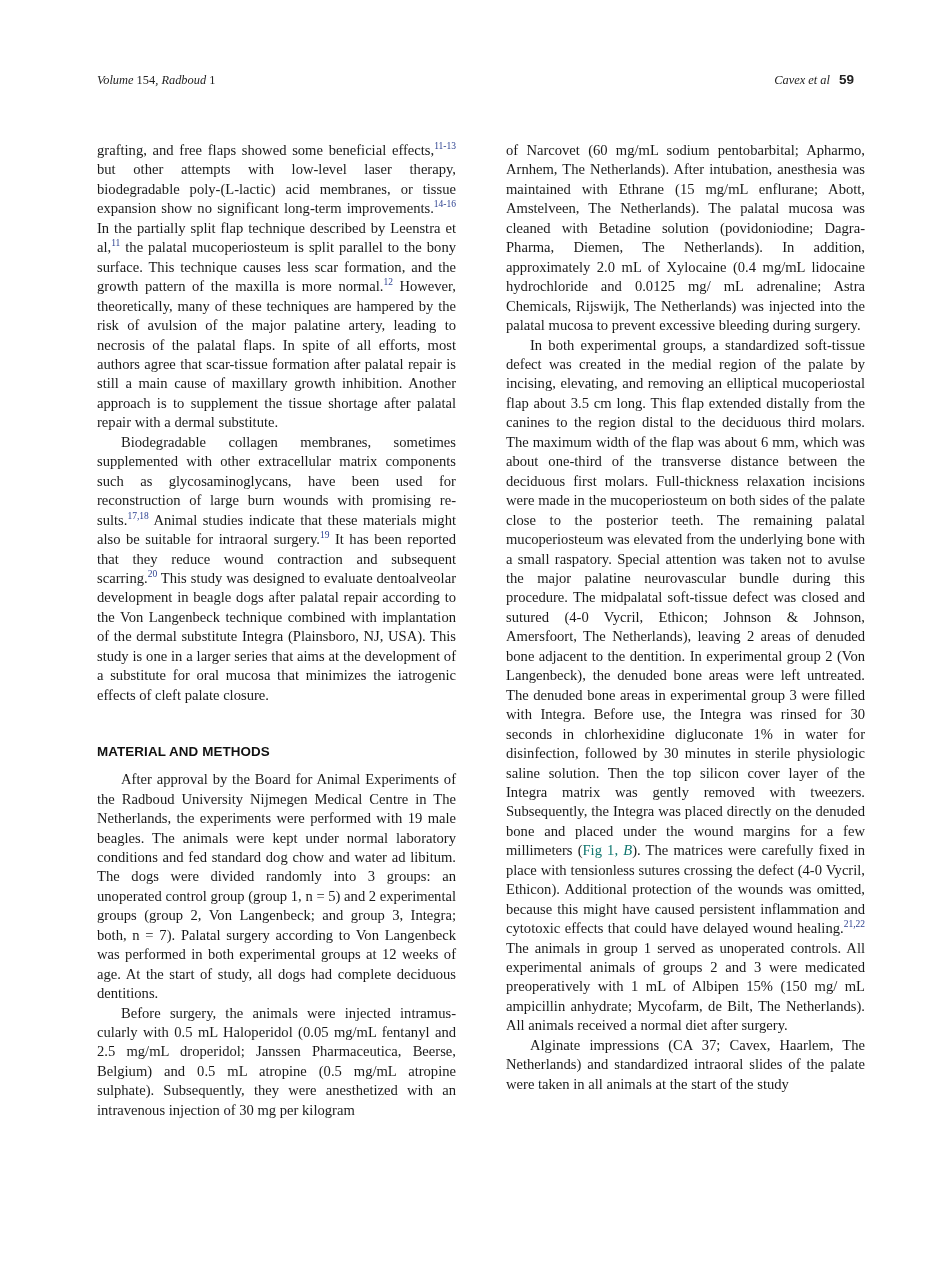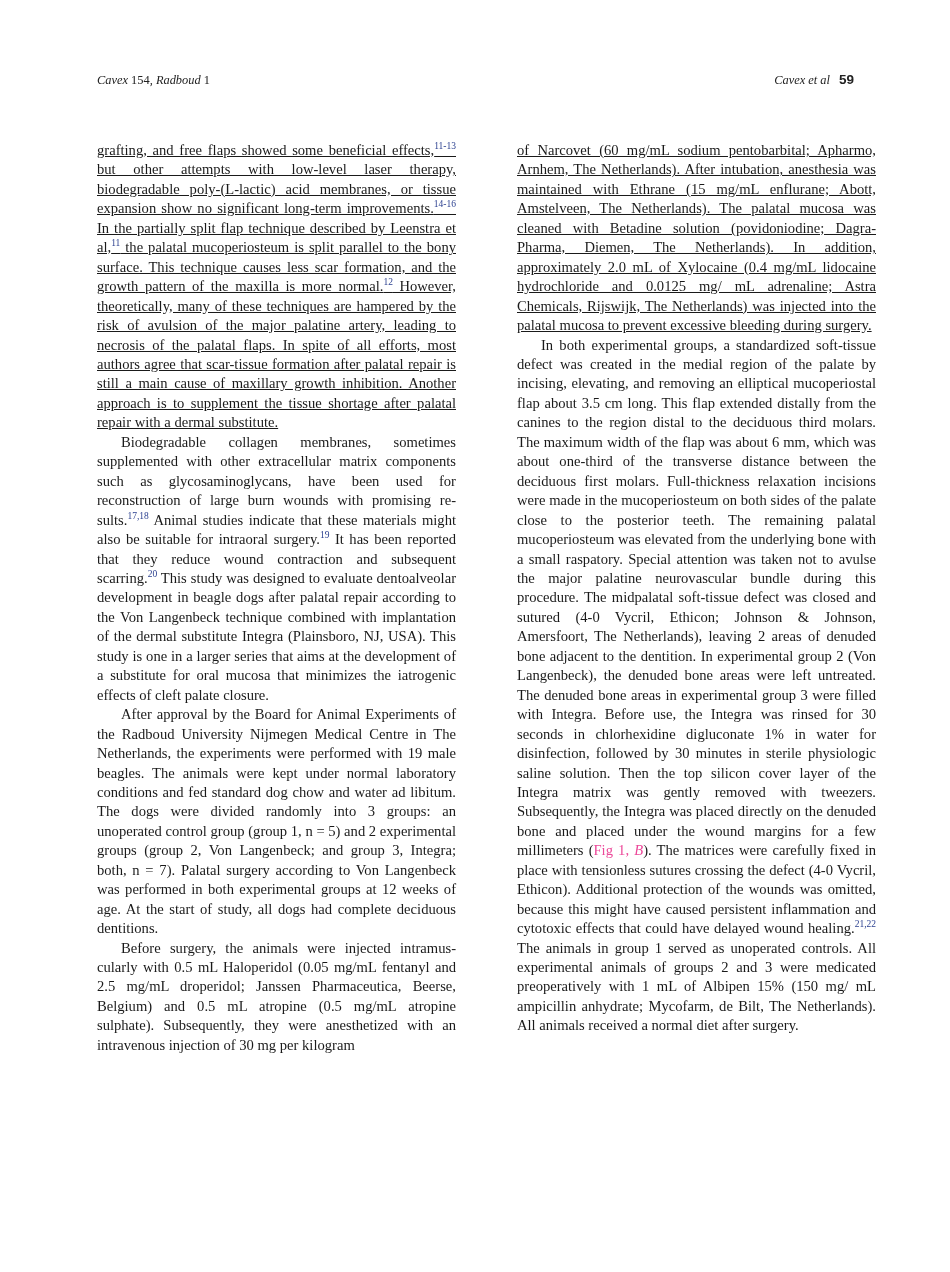--- a/index.html
+++ b/index.html
@@ -45,66 +45,68 @@
     .column {
       position: absolute;
       top: 141px;
       width: 359px;
       font-size: 14.6px;
       line-height: 19.45px;
       text-align: justify;
       hyphens: manual;
     }
     .col-left { left: 97px; }
-    .col-right { left: 517px; }
+    .col-right { left: 506px; }
     .column p {
       margin: 0;
       text-indent: 24px;
     }
-    .column p.noindent { text-indent: 0; text-decoration: underline; }
+    .column p.noindent { text-indent: 0; }
     sup.ref {
       color: #2a3f8f;
       font-size: 9.5px;
       line-height: 0;
       vertical-align: 6px;
     }
-    .fig-link { color: #ec4899; }
+    .fig-link { color: #0f766e; }
     .fig-link i { font-style: italic; }
     h2.section-heading {
       font-family: "Liberation Sans", sans-serif;
       font-weight: bold;
       font-size: 13.4px;
       margin: 38px 0 9px 0;
       letter-spacing: 0.1px;
       line-height: 18px;
       color: #111;
     }
   </style>
 </head>
 <body>
 
 <div class="running-head">
   <div>
-    <span>Cavex</span>
+    <span>Volume</span>
     <span class="vol-num">154</span><span>, </span><span>Radboud</span>
     <span class="vol-num">1</span>
   </div>
 </div>
 <div class="running-right">
   <span class="authors">Cavex et al</span><span class="page-no">59</span>
 </div>
 
 <div class="column col-left">
   <p class="noindent"><span>grafting, and free flaps showed some beneficial effects,</span><sup class="ref">11-13</sup><span> but other attempts with low-level laser ther­apy, biodegradable poly-(L-lactic) acid membranes, or tissue expansion show no significant long-term im­provements.</span><sup class="ref">14-16</sup><span> In the partially split flap technique described by Leenstra et al,</span><sup class="ref">11</sup><span> the palatal mucoperios­teum is split parallel to the bony surface. This technique causes less scar formation, and the growth pattern of the maxilla is more normal.</span><sup class="ref">12</sup><span> However, theoretically, many of these techniques are hampered by the risk of avulsion of the major palatine artery, leading to necrosis of the palatal flaps. In spite of all efforts, most authors agree that scar-tissue formation after palatal repair is still a main cause of maxillary growth inhibition. Another approach is to supplement the tissue shortage after pal­atal repair with a dermal substitute.</span></p>
 
   <p><span>Biodegradable collagen membranes, sometimes supplemented with other extracellular matrix compo­nents such as glycosaminoglycans, have been used for reconstruction of large burn wounds with promising re­sults.</span><sup class="ref">17,18</sup><span> Animal studies indicate that these materials might also be suitable for intraoral surgery.</span><sup class="ref">19</sup><span> It has been reported that they reduce wound contraction and subsequent scarring.</span><sup class="ref">20</sup><span> This study was designed to eval­uate dentoalveolar development in beagle dogs after palatal repair according to the Von Langenbeck tech­nique combined with implantation of the dermal substi­tute Integra (Plainsboro, NJ, USA). This study is one in a larger series that aims at the development of a substi­tute for oral mucosa that minimizes the iatrogenic effects of cleft palate closure.</span></p>
 
+  <h2 class="section-heading">MATERIAL AND METHODS</h2>
 
   <p>After approval by the Board for Animal Experi­ments of the Radboud University Nijmegen Medical Centre in The Netherlands, the experiments were per­formed with 19 male beagles. The animals were kept under normal laboratory conditions and fed standard dog chow and water ad libitum. The dogs were divided randomly into 3 groups: an unoperated control group (group 1, n = 5) and 2 experimental groups (group 2, Von Langenbeck; and group 3, Integra; both, n = 7). Palatal surgery according to Von Langenbeck was per­formed in both experimental groups at 12 weeks of age. At the start of study, all dogs had complete decid­uous dentitions.</p>
   <p>Before surgery, the animals were injected intramus­cularly with 0.5 mL Haloperidol (0.05 mg/mL fentanyl and 2.5 mg/mL droperidol; Janssen Pharmaceutica, Beerse, Belgium) and 0.5 mL atropine (0.5 mg/mL atro­pine sulphate). Subsequently, they were anesthetized with an intravenous injection of 30 mg per kilogram</p>
 </div>
 
 <div class="column col-right">
   <p class="noindent">of Narcovet (60 mg/mL sodium pentobarbital; Apharmo, Arnhem, The Netherlands). After intubation, anesthesia was maintained with Ethrane (15 mg/mL enflurane; Abott, Amstelveen, The Netherlands). The palatal mucosa was cleaned with Betadine solution (povidoniodine; Dagra-Pharma, Diemen, The Nether­lands). In addition, approximately 2.0 mL of Xylocaine (0.4 mg/mL lidocaine hydrochloride and 0.0125 mg/ mL adrenaline; Astra Chemicals, Rijswijk, The Nether­lands) was injected into the palatal mucosa to prevent excessive bleeding during surgery.</p>
 
   <p><span>In both experimental groups, a standardized soft-tissue defect was created in the medial region of the palate by incising, elevating, and removing an elliptical mucoperiostal flap about 3.5 cm long. This flap extended distally from the canines to the region distal to the decid­uous third molars. The maximum width of the flap was about 6 mm, which was about one-third of the transverse distance between the deciduous first molars. Full-thickness relaxation incisions were made in the muco­periosteum on both sides of the palate close to the posterior teeth. The remaining palatal mucoperiosteum was elevated from the underlying bone with a small ras­patory. Special attention was taken not to avulse the ma­jor palatine neurovascular bundle during this procedure. The midpalatal soft-tissue defect was closed and sutured (4-0 Vycril, Ethicon; Johnson &amp; Johnson, Amersfoort, The Netherlands), leaving 2 areas of denuded bone adja­cent to the dentition. In experimental group 2 (Von Lan­genbeck), the denuded bone areas were left untreated. The denuded bone areas in experimental group 3 were filled with Integra. Before use, the Integra was rinsed for 30 seconds in chlorhexidine digluconate 1% in water for disinfection, followed by 30 minutes in sterile phys­iologic saline solution. Then the top silicon cover layer of the Integra matrix was gently removed with tweezers. Subsequently, the Integra was placed directly on the de­nuded bone and placed under the wound margins for a few millimeters (</span><a class="fig-link"><span>Fig 1, </span><i>B</i></a><span>). The matrices were carefully fixed in place with tensionless sutures crossing the de­fect (4-0 Vycril, Ethicon). Additional protection of the wounds was omitted, because this might have caused persistent inflammation and cytotoxic effects that could have delayed wound healing.</span><sup class="ref">21,22</sup><span> The animals in group 1 served as unoperated controls. All experimental animals of groups 2 and 3 were medicated preoperatively with 1 mL of Albipen 15% (150 mg/ mL ampicillin anhydrate; Mycofarm, de Bilt, The Netherlands). All animals received a normal diet after surgery.</span></p>
 
+  <p>Alginate impressions (CA 37; Cavex, Haarlem, The Netherlands) and standardized intraoral slides of the palate were taken in all animals at the start of the study</p>
 </div>
 
 </body></html>

